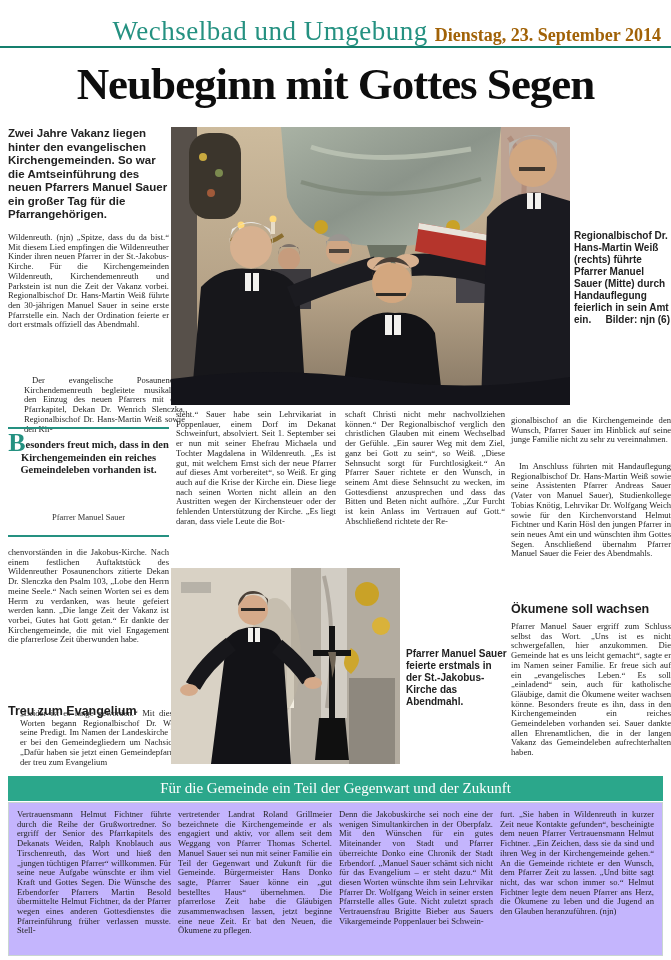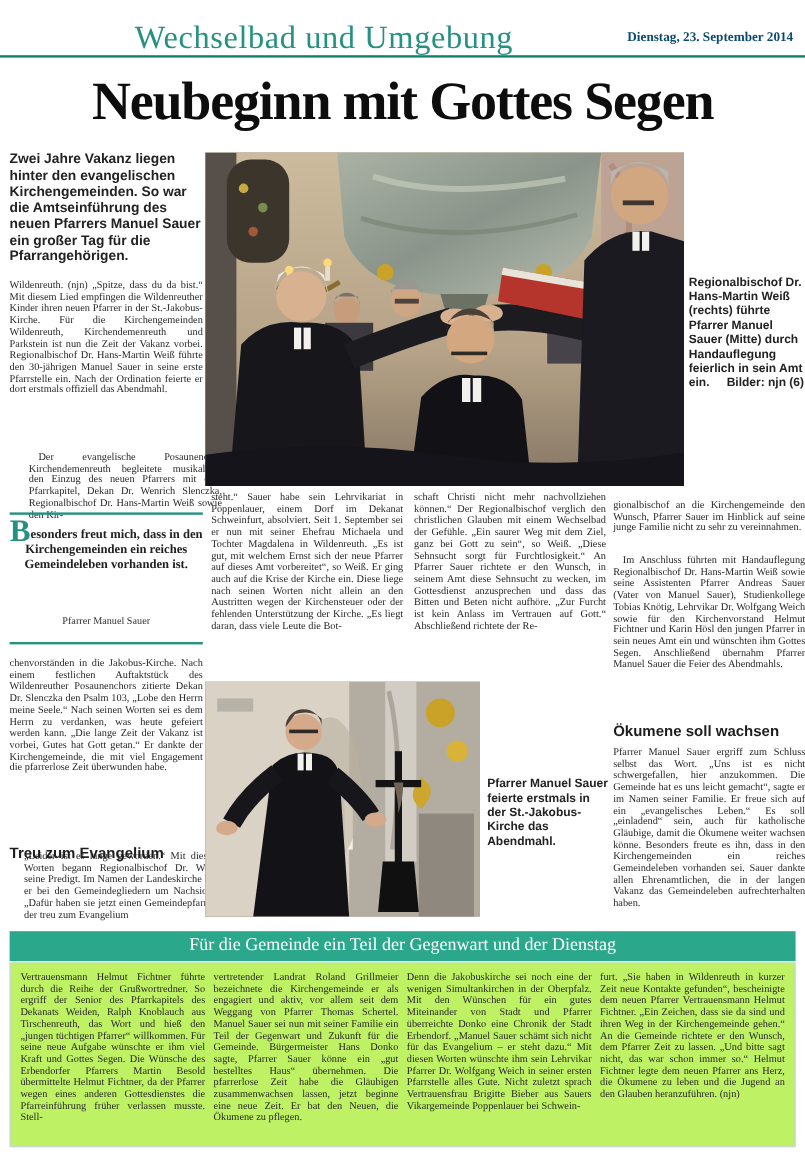--- a/index.html
+++ b/index.html
@@ -3,21 +3,21 @@
 <meta charset="utf-8">
 <style>
   html,body{margin:0;padding:0;background:#ffffff;}
   body{width:671px;height:960px;position:relative;overflow:hidden;
        font-family:"Liberation Serif",serif;color:#1c1c1c;
        -webkit-font-smoothing:antialiased;}
   .abs{position:absolute;}
   
   .mast-title{top:16px;left:0;width:540px;text-align:center;
     font-family:"Liberation Serif",serif;font-size:27px;color:#259181;letter-spacing:.5px;}
-  .mast-date{top:25px;right:10px;font-size:11px;font-weight:bold;color:#0c4a6e;}
+  .mast-date{top:25px;right:10px;font-size:18px;font-weight:bold;color:#a16207;}
   .mast-rule{top:46px;left:0;width:671px;height:2px;background:#157f6d;}
   
   .headline{top:58px;left:0;width:671px;text-align:center;
     font-size:45px;font-weight:bold;letter-spacing:-1px;color:#0d0d0d;
     font-family:"Liberation Serif",serif;}
   
   .col{width:161px;text-align:justify;font-size:8.6px;line-height:9.7px;color:#262626;}
   .lead{top:127px;left:8px;width:161px;font-family:"Liberation Sans",sans-serif;
     font-weight:bold;font-size:11.5px;line-height:13.5px;text-align:left;color:#222;}
   .indent{text-indent:8px;}
@@ -36,21 +36,21 @@
   .credit{float:right;}
   
   .photo{overflow:hidden;background:#a39482;}
   .photo svg{display:block;}
   
   .banner{top:776px;left:8px;width:655px;height:25px;background:#2ba78b;
     color:#ffffff;text-align:center;line-height:25px;font-size:15px;
     font-family:"Liberation Serif",serif;}
   
   .footerbox{top:802px;left:8px;width:637px;height:138px;border:1px solid #c9d6d1;
-    background:#bef264;display:flex;gap:7px;padding:7px 8px;}
+    background:#c4b5fd;display:flex;gap:7px;padding:7px 8px;}
   .fcol{flex:1;text-align:justify;font-size:8.6px;line-height:9.7px;color:#262626;}
 </style>
 </head>
 <body>
 
 <div class="abs mast-title">Wechselbad und Umgebung</div>
 <div class="abs mast-date">Dienstag, 23. September 2014</div>
 <div class="abs mast-rule"></div>
 
 <h1 class="abs headline" style="margin:0;">Neubeginn mit Gottes Segen</h1>
@@ -189,20 +189,20 @@
       <rect x="84" y="60" width="5" height="14" fill="#f2f1ee"></rect>
     <path d="M60 76 Q34 96 22 118" stroke="#17171b" stroke-width="16" fill="none"></path>
     <path d="M106 78 Q128 96 138 112" stroke="#17171b" stroke-width="16" fill="none"></path>
     <ellipse cx="18" cy="122" rx="9" ry="6" fill="#d5aa8a"></ellipse>
     <ellipse cx="142" cy="115" rx="9" ry="6" fill="#d5aa8a"></ellipse>
   </svg>
 </div>
 
 <p class="abs caption" style="margin:0;top:648px;left:406px;width:102px;">Pfarrer Manuel Sauer feierte erstmals in der St.-Jakobus-Kirche das Abendmahl.</p>
 
-<div class="abs banner">Für die Gemeinde ein Teil der Gegenwart und der Dienstag</div>
+<div class="abs banner">Für die Gemeinde ein Teil der Gegenwart und der Zukunft</div>
 
 <div class="abs footerbox">
   <p class="fcol" style="margin:0;">Vertrauensmann Helmut Fichtner führte durch die Reihe der Grußwortredner. So ergriff der Senior des Pfarrkapitels des Dekanats Weiden, Ralph Knoblauch aus Tirschenreuth, das Wort und hieß den „jungen tüchtigen Pfarrer“ willkommen. Für seine neue Aufgabe wünschte er ihm viel Kraft und Gottes Segen. Die Wünsche des Erbendorfer Pfarrers Martin Besold übermittelte Helmut Fichtner, da der Pfarrer wegen eines anderen Gottesdienstes die Pfarreinführung früher verlassen musste. Stell-</p>
   <p class="fcol" style="margin:0;">vertretender Landrat Roland Grillmeier bezeichnete die Kirchengemeinde er als engagiert und aktiv, vor allem seit dem Weggang von Pfarrer Thomas Schertel. Manuel Sauer sei nun mit seiner Familie ein Teil der Gegenwart und Zukunft für die Gemeinde. Bürgermeister Hans Donko sagte, Pfarrer Sauer könne ein „gut bestelltes Haus“ übernehmen. Die pfarrerlose Zeit habe die Gläubigen zusammenwachsen lassen, jetzt beginne eine neue Zeit. Er bat den Neuen, die Ökumene zu pflegen.</p>
   <p class="fcol" style="margin:0;">Denn die Jakobuskirche sei noch eine der wenigen Simultankirchen in der Oberpfalz. Mit den Wünschen für ein gutes Miteinander von Stadt und Pfarrer überreichte Donko eine Chronik der Stadt Erbendorf. „Manuel Sauer schämt sich nicht für das Evangelium – er steht dazu.“ Mit diesen Worten wünschte ihm sein Lehrvikar Pfarrer Dr. Wolfgang Weich in seiner ersten Pfarrstelle alles Gute. Nicht zuletzt sprach Vertrauensfrau Brigitte Bieber aus Sauers Vikargemeinde Poppenlauer bei Schwein-</p>
   <p class="fcol" style="margin:0;">furt. „Sie haben in Wildenreuth in kurzer Zeit neue Kontakte gefunden“, bescheinigte dem neuen Pfarrer Vertrauensmann Helmut Fichtner. „Ein Zeichen, dass sie da sind und ihren Weg in der Kirchengemeinde gehen.“ An die Gemeinde richtete er den Wunsch, dem Pfarrer Zeit zu lassen. „Und bitte sagt nicht, das war schon immer so.“ Helmut Fichtner legte dem neuen Pfarrer ans Herz, die Ökumene zu leben und die Jugend an den Glauben heranzuführen. (njn)</p>
 </div>
 
 </body></html>

